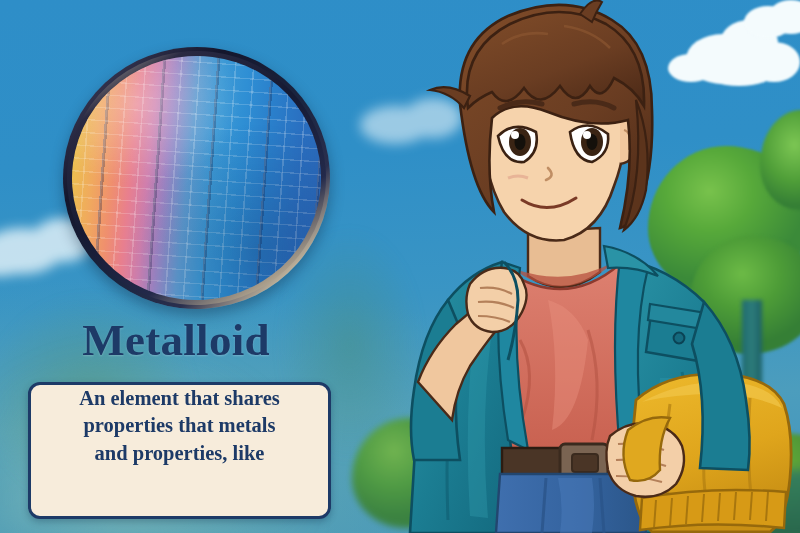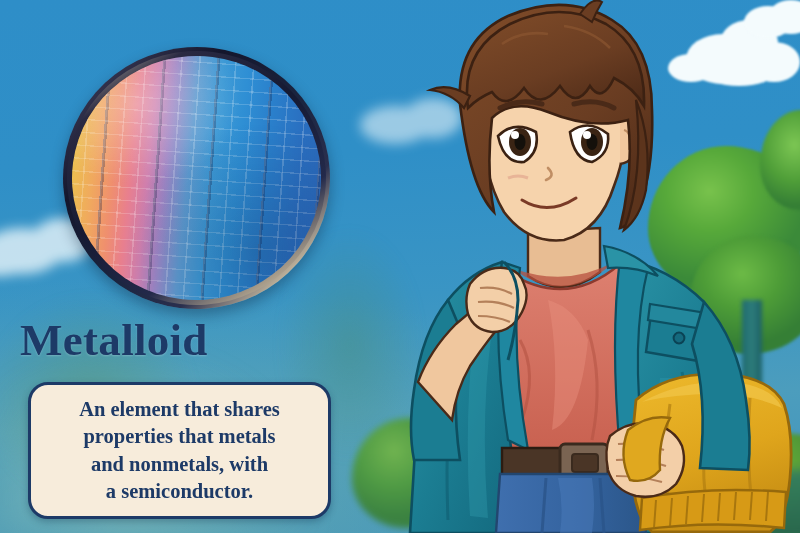--- a/index.html
+++ b/index.html
@@ -108,35 +108,36 @@
     pointer-events:none;
   }
 
   
   #character{ position:absolute; left:352px; top:0; width:448px; height:533px; }
   #character svg{ display:block; width:100%; height:100%; }
 
   
   #title{
     position:absolute; left:20px; top:318px; width:312px;
+    text-align:center;
     font-family:"Liberation Serif", serif;
     font-weight:bold;
     font-size:45px;
     line-height:1;
     color:#1d3a67;
     letter-spacing:.3px;
     text-shadow:0 1px 2px rgba(255,255,255,.22);
   }
   #caption-box{
     position:absolute; left:28px; top:382px; width:303px; height:137px;
     background:#f7ecdb;
     border:3px solid #1d3a67;
-    border-radius:20px;
+    border-radius:12px;
     box-shadow:0 3px 7px rgba(10,40,70,.30);
-    display:flex; align-items:center; justify-content:center;
+    display:flex; justify-content:center;
   }
   #caption-text{
     font-family:"Liberation Serif", serif;
     font-weight:bold;
     font-size:20.5px;
     line-height:1.33;
     color:#1d3a67;
     text-align:center;
     padding:0 6px;
   }
@@ -341,18 +342,17 @@
       <path d="M156,178 Q166,174 176,178" fill="none" stroke="#e0a089" stroke-width="3" opacity=".6"></path>
     </svg>
   </div>
 
   <div id="title">Metalloid</div>
 
   <div id="caption-box">
     <div id="caption-text">
       <span>An element that shares</span>
       <span>properties that metals</span>
-      <span>and nonmetals, with</span>
-      <span>a semiconductor.</span>
+      <span>and properties, like</span>
     </div>
   </div>
 
 </div>
 
 </body></html>

